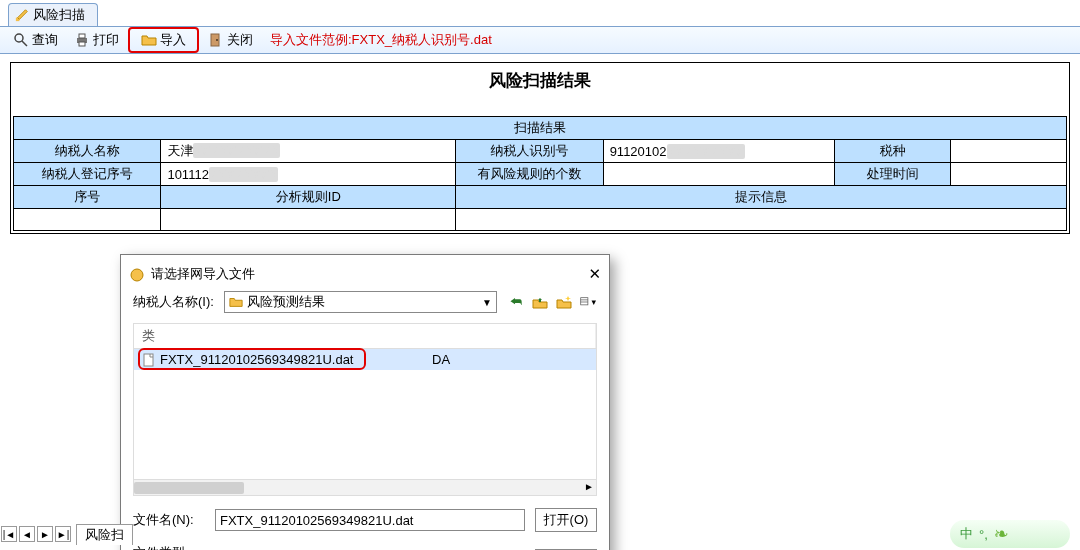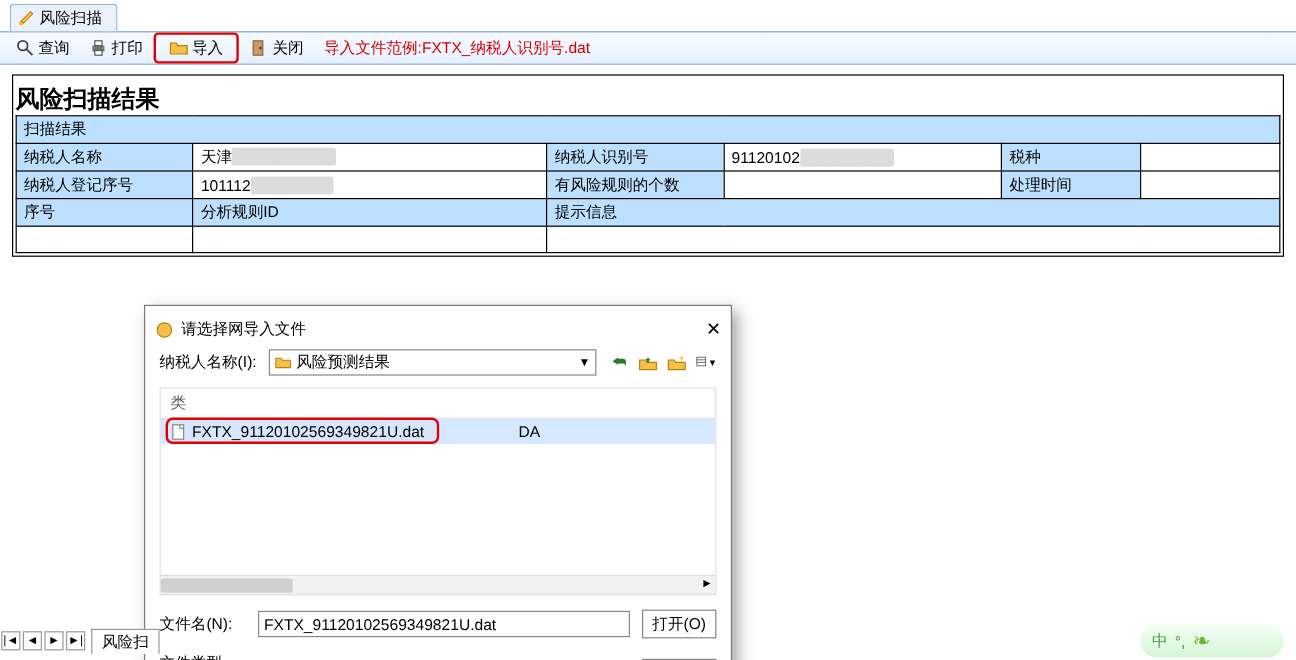--- a/index.html
+++ b/index.html
@@ -15,24 +15,24 @@
   .toolbar { height: 28px; border-top: 1px solid #7da2ce; border-bottom: 1px solid #7da2ce;
              background: linear-gradient(#f6fbff, #e6f1ff); display: flex; align-items: center; padding: 0 6px; gap: 2px; }
   .tb-btn { display: flex; align-items: center; gap: 3px; padding: 1px 6px; border: 1px solid transparent; border-radius: 2px; cursor: pointer; }
   .tb-btn .ico { width: 16px; height: 16px; }
   .tb-hl { border: 2px solid #e20000; border-radius: 4px; padding: 0 4px; }
   .hint { margin-left: 8px; color: #d60000; }
 
   
   .content { position: relative; padding: 8px 10px 0 10px; height: calc(100% - 54px - 32px); background:#fff; }
   .outer-frame { border: 1px solid #000; padding:2px; }
-  .title-band { font-size: 20px; font-weight: bold; padding: 4px 0 0; }
+  .title-band { text-align: center; font-size: 17px; font-weight: bold; padding: 4px 0 24px; }
   table.grid { border-collapse: collapse; width: 100%; }
   table.grid th, table.grid td { border: 1px solid #000; padding: 2px 6px; height: 22px; font-size: 13px; }
-  .cell-head { background: #bde0ff; text-align: left; }
+  .cell-head { background: #bde0ff; text-align: center; }
   .cell-val { background: #fff; }
   .blur { display:inline-block; background:#dcdcdc; color:#dcdcdc; border-radius:2px; }
 
   
   .bottom { position:absolute; left:0; bottom:0; width:100%; height:32px; display:flex; align-items:center; }
   .nav-btn { width:16px; height:16px; border:1px solid #9a9a9a; margin:0 1px; display:flex; align-items:center; justify-content:center; font-size:10px; cursor:pointer; background:#fff;}
   .sheet-tab { border:1px solid #9a9a9a; border-bottom:none; padding:1px 8px; margin-left:4px; background:#fff;}
   .status-pill { margin-left:auto; margin-right:10px; width:120px; height:28px; border-radius:14px; background:linear-gradient(#f5fff5,#d6f5d6); display:flex; align-items:center; gap:6px; padding:0 10px; color:#3a9a3a;}
   .leaf { color:#6bb53a; font-size:18px; }
 

